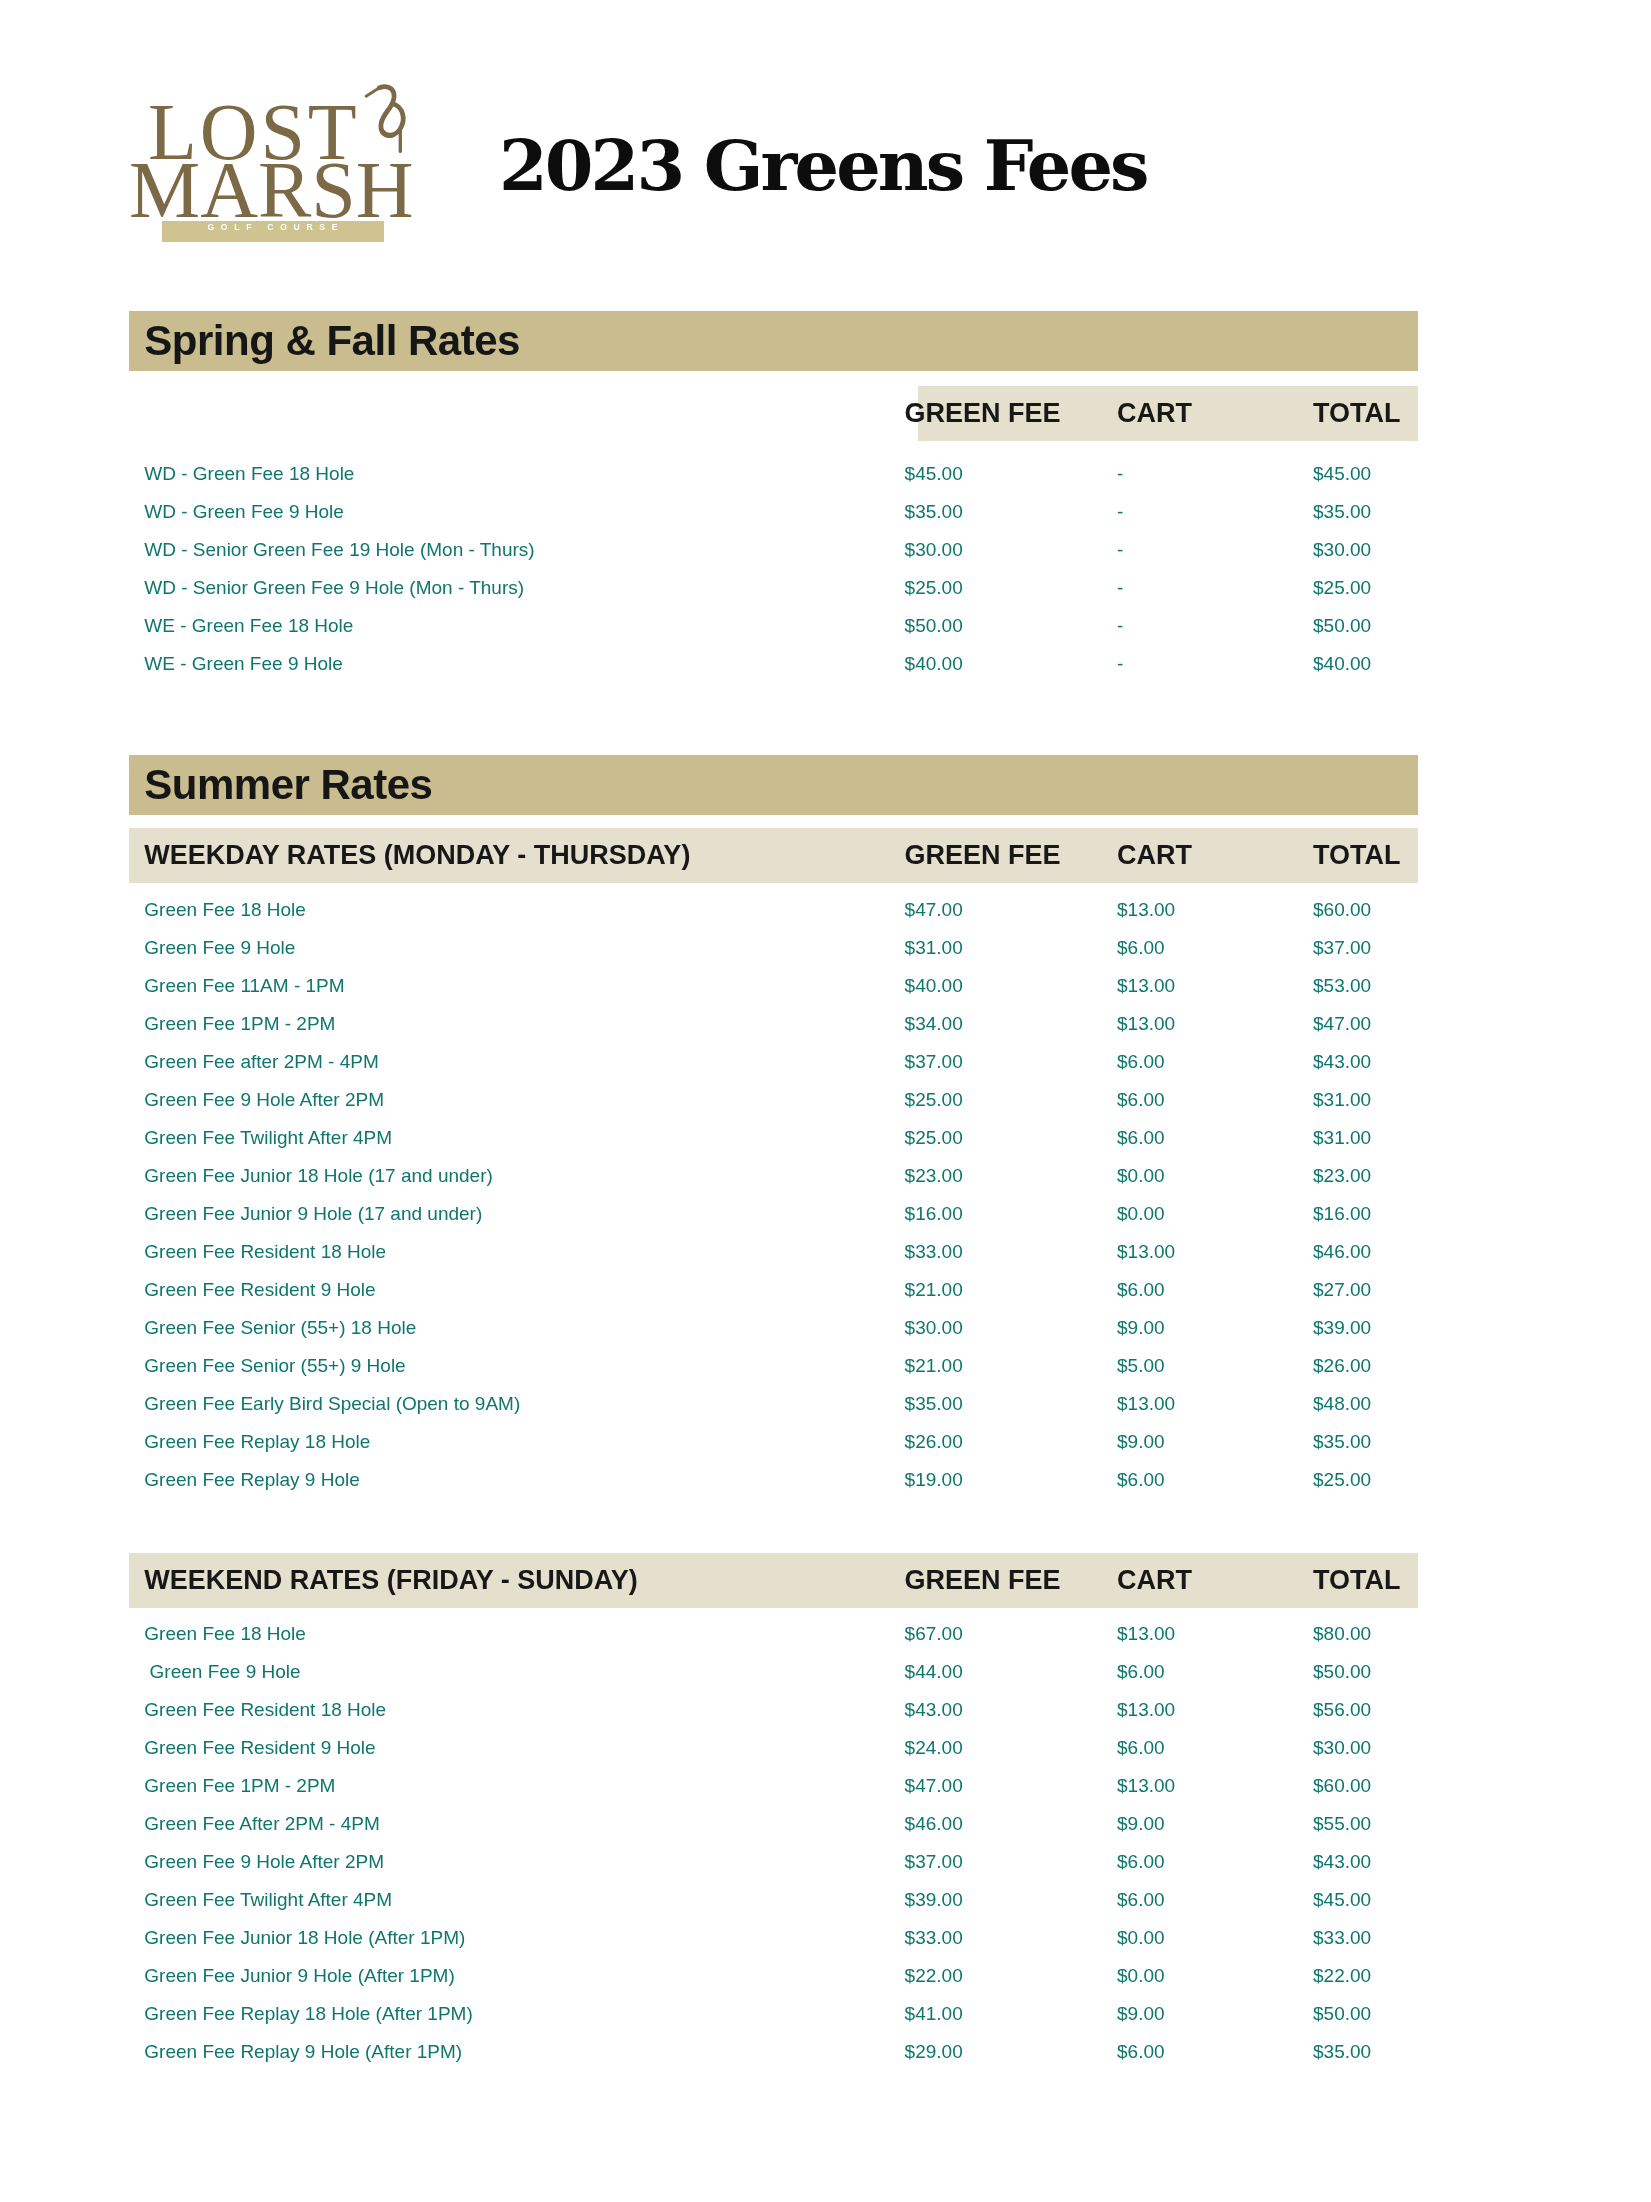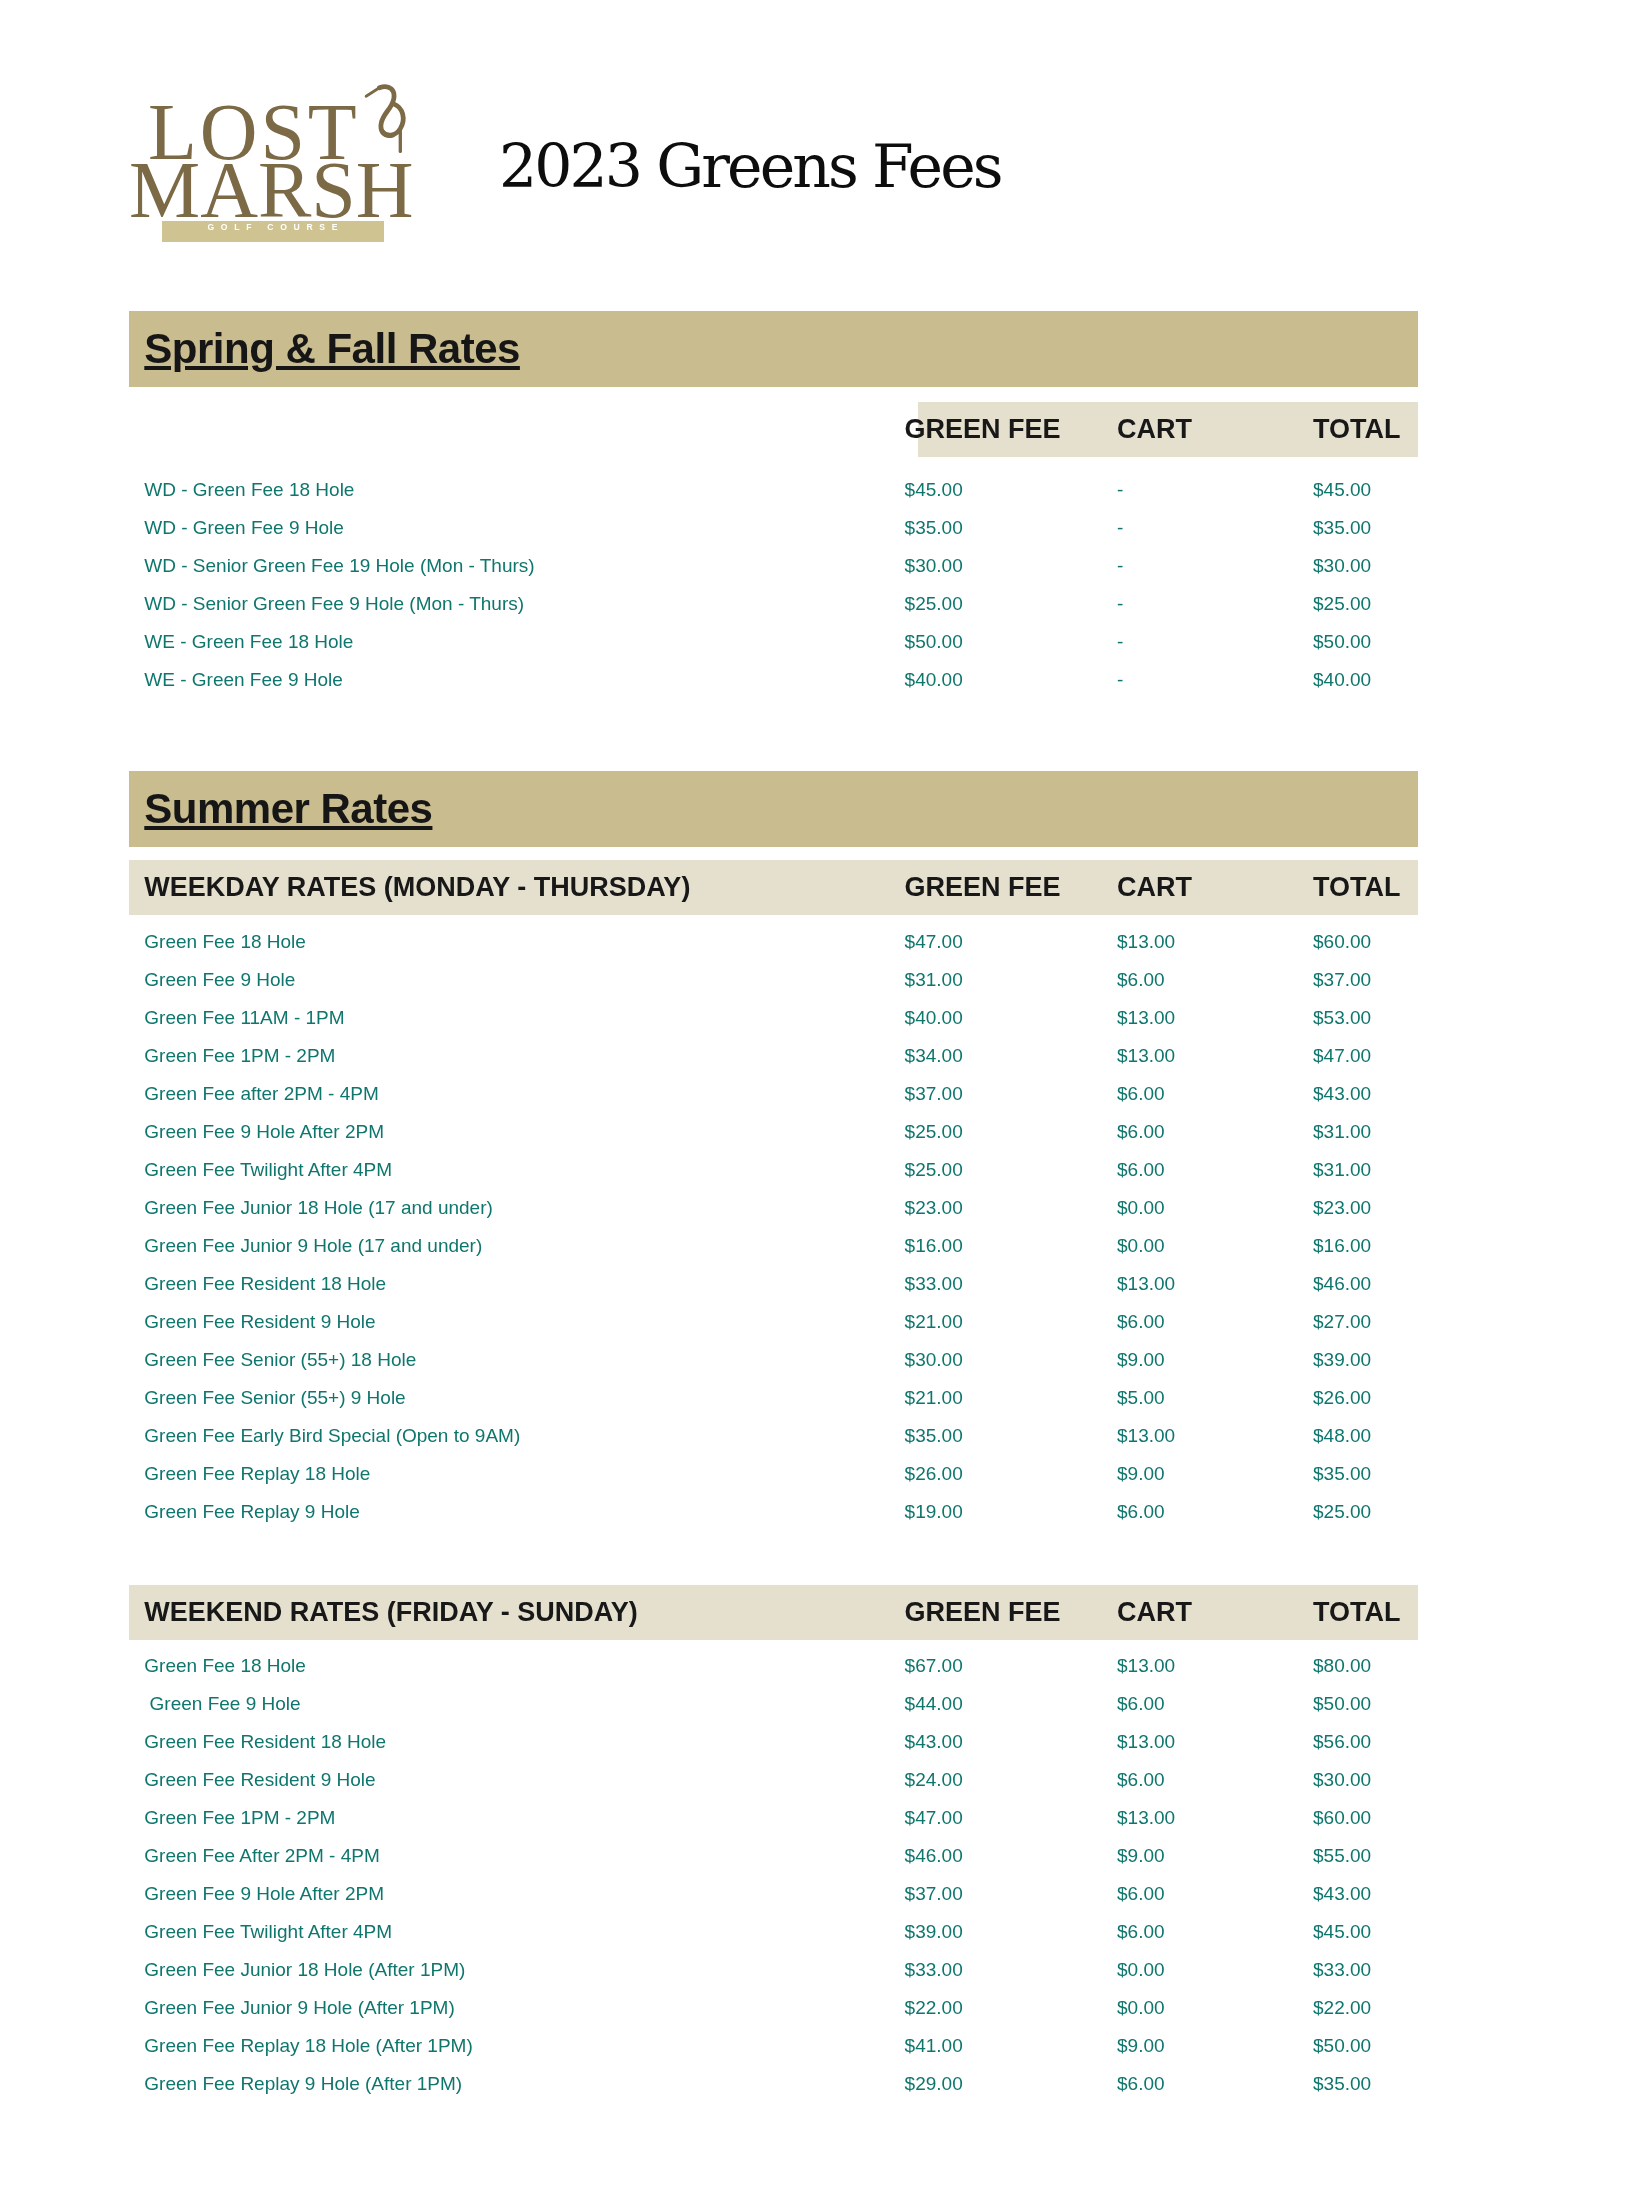--- a/index.html
+++ b/index.html
@@ -23,29 +23,29 @@
   .logo-lost .word{font-size:80px;line-height:61px;letter-spacing:2.9px;}
   .heron{margin-left:1.9px;margin-top:-5.7px;}
   .logo-marsh{font-size:80px;line-height:54px;letter-spacing:0;}
   .logo-banner{
     width:222px;height:21px;background:#d0c392;margin:3.8px 0 0 32.5px;
     font-family:"Liberation Sans",sans-serif;font-size:8.6px;font-weight:700;
     letter-spacing:6.7px;text-indent:6.7px;color:#ffffff;text-align:center;line-height:13.4px;
     white-space:nowrap;
   }
   .page-title{
-    font-family:"DejaVu Serif",serif;font-weight:400;font-size:60px;
+    font-family:"DejaVu Serif",serif;font-weight:700;font-size:70px;
     letter-spacing:-2.9px;color:#0d0d0d;white-space:nowrap;
   }
 
   
   .banner{
-    height:76px;background:var(--tan);display:flex;align-items:center;
+    height:60px;background:var(--tan);display:flex;align-items:center;
     padding-left:15.3px;box-sizing:border-box;
-    font-size:42px;font-weight:700;color:#161616;letter-spacing:-0.5px;text-decoration:underline;
+    font-size:42px;font-weight:700;color:#161616;letter-spacing:-0.5px;
   }
   .banner.spring{margin-top:64px;}
   .banner.summer{margin-top:72px;}
 
   
   .cell{box-sizing:border-box;}
   .cell.label{flex:1;padding-left:15.3px;white-space:pre;overflow:hidden;}
   .cell.green{width:220px;padding-left:7.6px;}
   .cell.cart{width:196px;}
   .cell.total{width:105px;padding-right:9.6px;}

